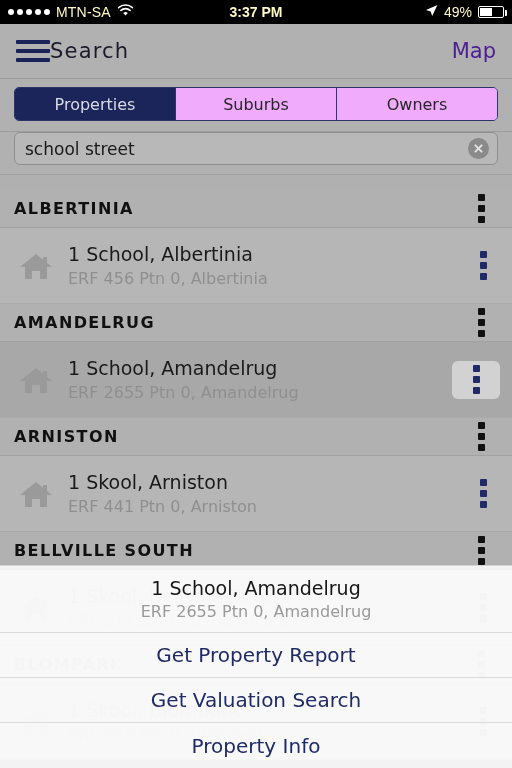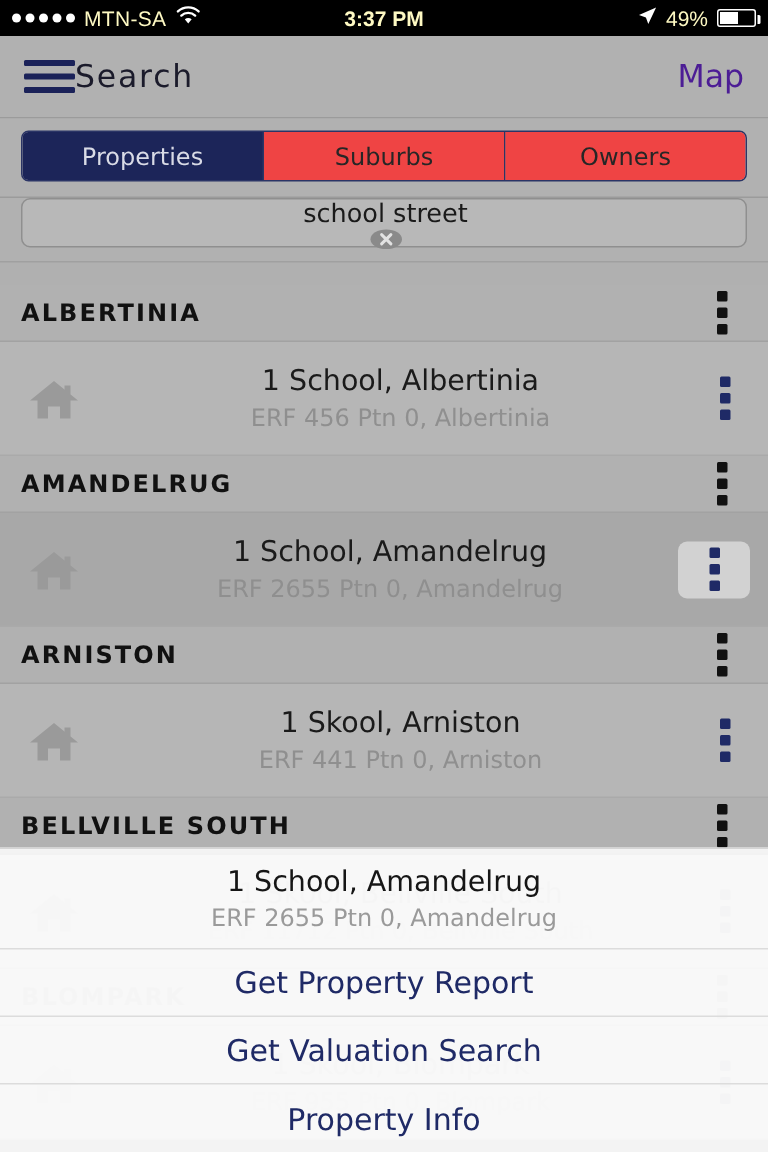--- a/index.html
+++ b/index.html
@@ -39,49 +39,49 @@
   .nav-title { flex:1; text-align:left; font-size:21px; color:#1b1b2b; letter-spacing:1.2px; }
   .nav-right { font-size:21px; color:#4c1d95; min-width:34px; text-align:right; }
 
   
   .segwrap { background:#b1b1b1; padding:8px 14px 10px; border-bottom:1px solid #9b9b9b; }
   .segment {
     display:flex; height:34px; border:1px solid #2b3566; border-radius:5px; overflow:hidden;
   }
   .seg-item {
     flex:1; display:flex; align-items:center; justify-content:center;
-    font-size:16px; color:#262626; background:#ef4444;
+    font-size:16px; color:#262626; background:#f0abfc;
     border-right:1px solid #2b3566; cursor:pointer;
   }
   .seg-item:last-child { border-right:none; }
   .seg-item.active { background:#1c2559; color:#d9dbe6; }
 
   
   .searchwrap { background:#b1b1b1; padding:0 14px 9px; border-bottom:1px solid #a0a0a0; }
   .searchfield {
     height:33px; background:#b8b8b8; border:1px solid #8f8f8f; border-radius:6px;
-    display:flex; align-items:center; padding:0 8px 0 10px;flex-direction:column;
+    display:flex; align-items:center; padding:0 8px 0 10px;
   }
   .searchfield .val { flex:1; font-size:17px; color:#1a1a1a; }
   .clearbtn {
     width:21px; height:21px; border-radius:50%; background:#8a8a8a;
     display:flex; align-items:center; justify-content:center; cursor:pointer;
   }
   .clearbtn svg { display:block; }
 
   
   .list { position:absolute; top:190px; left:0; right:0; bottom:0; background:#b4b4b4; }
   .sect-header {
     height:38px; background:#b1b1b1; display:flex; align-items:center;
     padding:0 14px; border-bottom:1px solid #a2a2a2;
   }
   .sect-title { flex:1; font-size:16px; font-weight:bold; letter-spacing:1.4px; color:#111; }
   .row {
     height:76px; background:#b6b6b6; display:flex; align-items:center;
-    padding:0 12px 0 14px; border-bottom:1px solid #aaa;text-align:center;
+    padding:0 12px 0 14px; border-bottom:1px solid #aaa;
   }
   .row.highlight { background:#a8a8a8; }
   .home-icon { width:44px; flex:0 0 44px; display:flex; align-items:center; justify-content:center; }
   .row-text { flex:1; padding-left:10px; }
   .row-title { font-size:19px; color:#1a1a1a; line-height:24px; }
   .row-sub { font-size:16px; color:#8f8f8f; line-height:22px; margin-top:2px; }
 
   
   .dots { width:34px; height:44px; display:flex; flex-direction:column;
           align-items:center; justify-content:center; gap:4px; cursor:pointer; border-radius:6px; }

